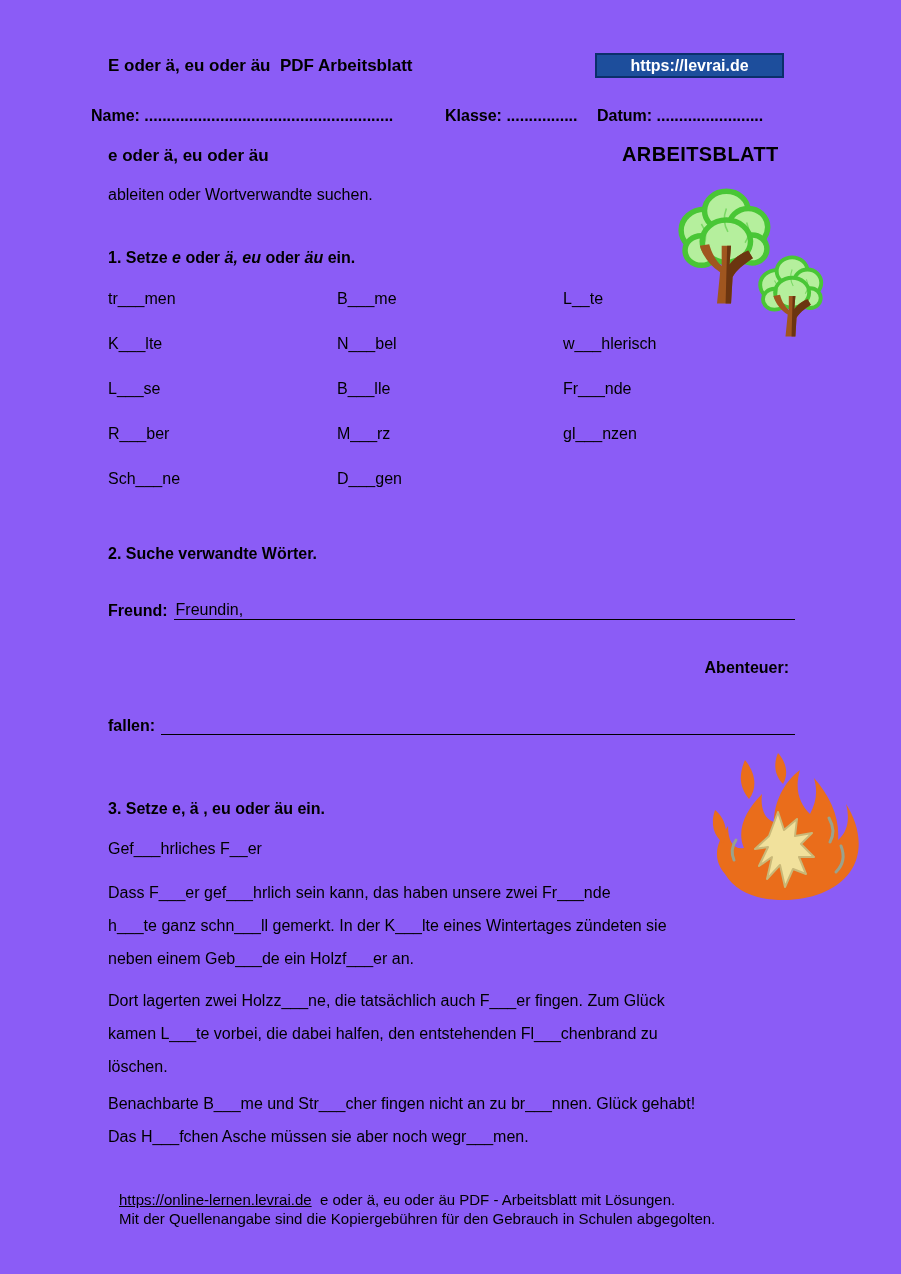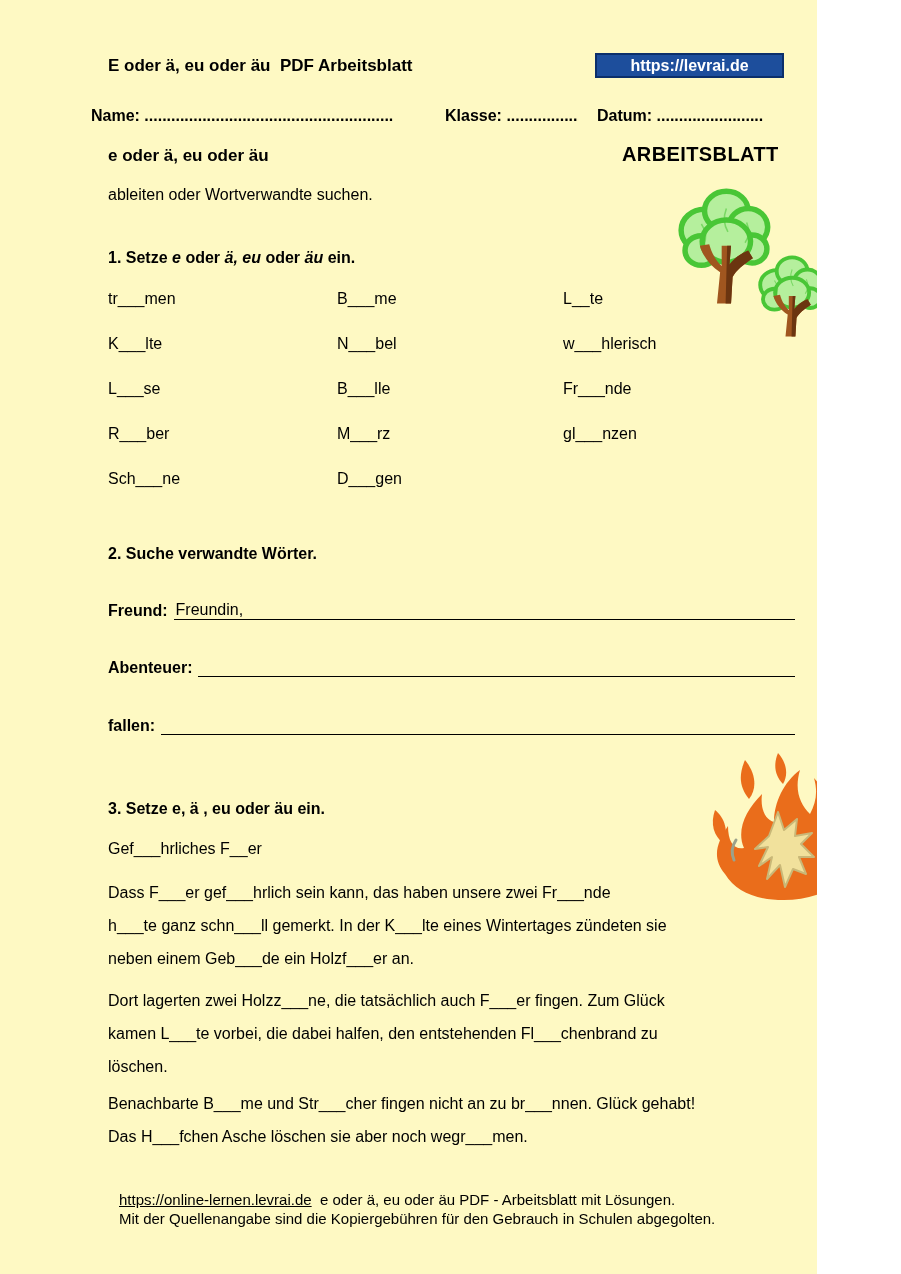--- a/index.html
+++ b/index.html
@@ -1,17 +1,17 @@
 <!DOCTYPE html>
 <html><head>
 <meta charset="utf-8">
 <style>
   html,body{margin:0;padding:0;background:#ffffff;}
   .page{
-    position:relative;width:817px;height:1274px;background:#fef9c3;
+    position:relative;width:901px;height:1274px;background:#8b5cf6;
     font-family:"Liberation Sans","DejaVu Sans",sans-serif;color:#000;
     font-size:16px;overflow:hidden;
   }
   .abs{position:absolute;}
   .b{font-weight:bold;}
   .it{font-style:italic;}
   .pre{white-space:pre;}
 
   .hdr-title{left:108px;top:56px;font-size:17px;font-weight:bold;}
   .link-box{
@@ -36,21 +36,21 @@
     display:grid;grid-template-columns:229px 226px auto;
     line-height:45px;
   }
 
   .tree-svg{left:678px;top:183px;}
   .fire-svg{left:698px;top:752px;}
 
   .t2-title{left:108px;top:545px;font-weight:bold;}
   .t2-row{left:108px;width:687px;display:flex;align-items:flex-end;}
   .t2-row-1{top:601px;}
-  .t2-row-2{top:659px;}
+  .t2-row-2{top:659px;flex-direction:column;}
   .t2-row-3{top:717px;}
   .t2-label{font-weight:bold;margin-right:6px;white-space:pre;}
   .t2-answer{border-bottom:1.5px solid #000;padding:0 2px;}
   .t2-answer:empty{display:none;}
   .t2-line{flex:1;height:2px;border-bottom:1.5px solid #000;}
 
   .t3-title{left:108px;top:800px;font-weight:bold;}
   .t3-subtitle{left:108px;top:840px;}
   .para{left:108px;line-height:33px;width:720px;}
   .p1{top:876px;}
@@ -150,21 +150,21 @@
     <div>h___te ganz schn___ll gemerkt. In der K___lte eines Wintertages zündeten sie</div>
     <div>neben einem Geb___de ein Holzf___er an.</div>
   </div>
   <div class="abs para p2">
     <div>Dort lagerten zwei Holzz___ne, die tatsächlich auch F___er fingen. Zum Glück</div>
     <div>kamen L___te vorbei, die dabei halfen, den entstehenden Fl___chenbrand zu</div>
     <div>löschen.</div>
   </div>
   <div class="abs para p3">
     <div>Benachbarte B___me und Str___cher fingen nicht an zu br___nnen. Glück gehabt!</div>
-    <div>Das H___fchen Asche löschen sie aber noch wegr___men.</div>
+    <div>Das H___fchen Asche müssen sie aber noch wegr___men.</div>
   </div>
 
   <svg class="abs fire-svg" width="175" height="152" viewBox="0 0 175 152" aria-hidden="true">
     <g>
       <path fill="#ea6d1b" d="M27,122 C14,106 18,92 30,74 C30,90 36,98 46,96 C38,78 48,58 64,42 C62,58 68,68 76,70 C76,50 86,30 102,18 C96,38 102,52 112,62 C118,50 120,40 116,26 C132,44 142,66 140,88 C150,80 152,66 148,52 C162,74 166,100 152,120 C138,139 112,148 86,148 C58,148 38,140 27,122 Z"></path>
       <path fill="#ea6d1b" d="M47,8 C40,24 42,36 51,47 C60,36 57,20 47,8 Z"></path>
       <path fill="#ea6d1b" d="M17,58 C12,72 16,84 25,91 C31,80 27,66 17,58 Z"></path>
       <path fill="#ea6d1b" d="M80,1 C75,13 77,24 85,32 C91,22 88,10 80,1 Z"></path>
       <path fill="#f1e19c" stroke="#c9b878" stroke-width="2" stroke-linejoin="round" d="M80,60 L71,84 L57,97 L70,95 L61,114 L74,105 L69,127 L82,113 L87,135 L95,117 L108,122 L101,105 L116,105 L103,92 L114,81 L97,84 L99,67 L86,78 Z"></path>
       <g stroke="#9aa28c" stroke-width="3" fill="none" stroke-linecap="round">

